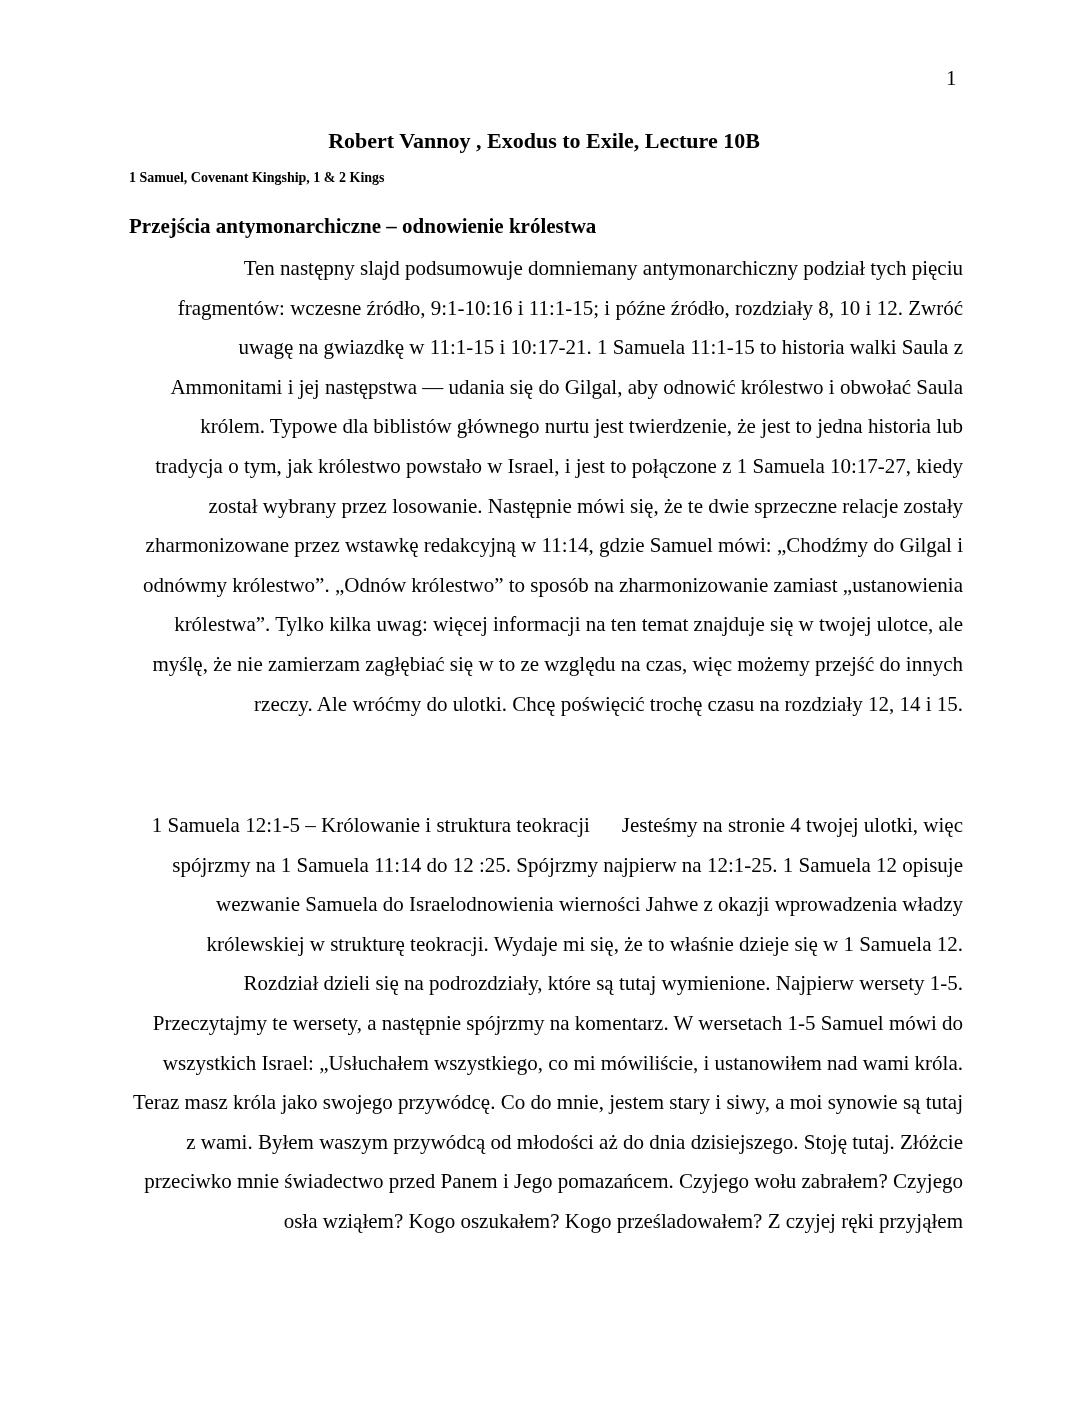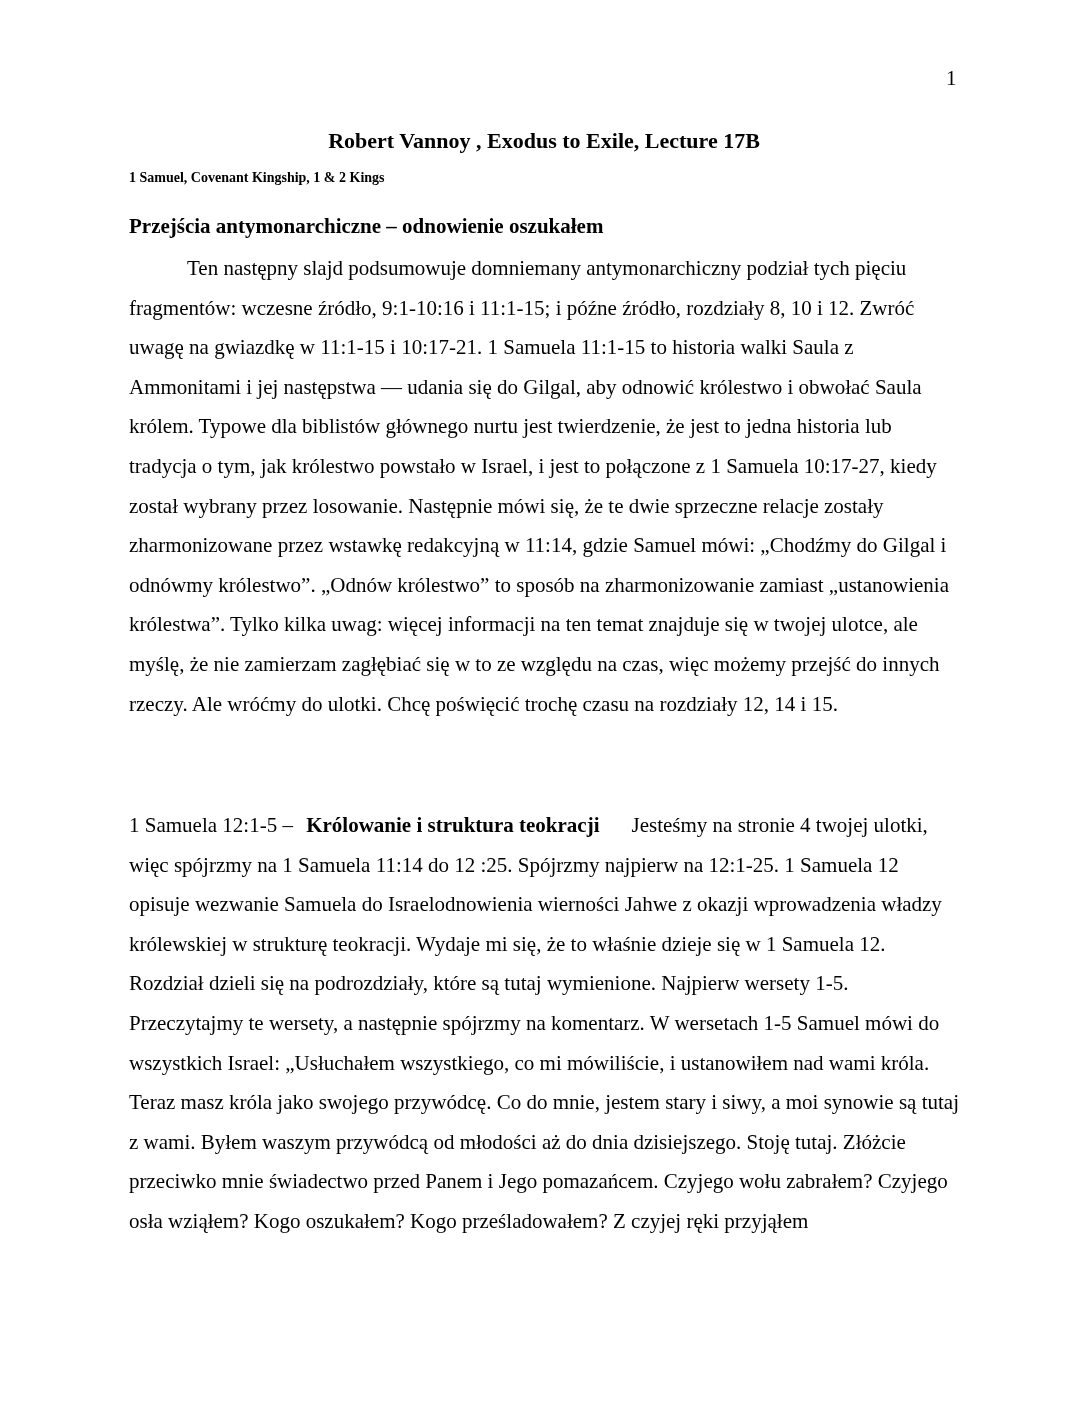--- a/index.html
+++ b/index.html
@@ -46,48 +46,47 @@
       font-size: 21px;
       margin: 0;
     }
     .body-para {
       position: absolute;
       left: 129px;
       width: 834px;
       font-size: 21px;
       line-height: 39.6px;
       margin: 0;
-      text-align: left;
+      text-align: right;
     }
     .para1 {
       top: 249px;
       text-indent: 58px;
     }
     .para2 {
       top: 806px;
     }
     .bold {
-      font-weight: bold;
-      margin-left: 8px;
+      font-weight: normal;
     }
     .tabgap {
       display: inline-block;
       width: 32px;
     }
   </style>
 </head>
 <body>
 
 <div>
 
   <div class="page-number">1</div>
 
-  <h1 class="doc-title">Robert Vannoy , Exodus to Exile, Lecture 17B</h1>
+  <h1 class="doc-title">Robert Vannoy , Exodus to Exile, Lecture 10B</h1>
 
   <h2 class="doc-subtitle">1 Samuel, Covenant Kingship, 1 &amp; 2 Kings</h2>
 
-  <h3 class="section-heading">Przejścia antymonarchiczne – odnowienie oszukałem</h3>
+  <h3 class="section-heading">Przejścia antymonarchiczne – odnowienie królestwa</h3>
 
   <p class="body-para para1">Ten następny slajd podsumowuje domniemany antymonarchiczny podział tych pięciu fragmentów: wczesne źródło, 9:1-10:16 i 11:1-15; i późne źródło, rozdziały 8, 10 i 12. Zwróć uwagę na gwiazdkę w 11:1-15 i 10:17-21. 1 Samuela 11:1-15 to historia walki Saula z Ammonitami i jej następstwa — udania się do Gilgal, aby odnowić królestwo i obwołać Saula królem. Typowe dla biblistów głównego nurtu jest twierdzenie, że jest to jedna historia lub tradycja o tym, jak królestwo powstało w Israel, i jest to połączone z 1 Samuela 10:17-27, kiedy został wybrany przez losowanie. Następnie mówi się, że te dwie sprzeczne relacje zostały zharmonizowane przez wstawkę redakcyjną w 11:14, gdzie Samuel mówi: „Chodźmy do Gilgal i odnówmy królestwo”. „Odnów królestwo” to sposób na zharmonizowanie zamiast „ustanowienia królestwa”. Tylko kilka uwag: więcej informacji na ten temat znajduje się w twojej ulotce, ale myślę, że nie zamierzam zagłębiać się w to ze względu na czas, więc możemy przejść do innych rzeczy. Ale wróćmy do ulotki. Chcę poświęcić trochę czasu na rozdziały 12, 14 i 15.</p>
 
   <p class="body-para para2"><span>1 Samuela 12:1-5 – </span><span class="bold">Królowanie i struktura teokracji</span><span class="tabgap"></span><span>Jesteśmy na stronie 4 twojej ulotki, więc spójrzmy na 1 Samuela 11:14 do 12 :25. Spójrzmy najpierw na 12:1-25. 1 Samuela 12 opisuje wezwanie Samuela do Israelodnowienia wierności Jahwe z okazji wprowadzenia władzy królewskiej w strukturę teokracji. Wydaje mi się, że to właśnie dzieje się w 1 Samuela 12. Rozdział dzieli się na podrozdziały, które są tutaj wymienione. Najpierw wersety 1-5. Przeczytajmy te wersety, a następnie spójrzmy na komentarz. W wersetach 1-5 Samuel mówi do wszystkich Israel: „Usłuchałem wszystkiego, co mi mówiliście, i ustanowiłem nad wami króla. Teraz masz króla jako swojego przywódcę. Co do mnie, jestem stary i siwy, a moi synowie są tutaj z wami. Byłem waszym przywódcą od młodości aż do dnia dzisiejszego. Stoję tutaj. Złóżcie przeciwko mnie świadectwo przed Panem i Jego pomazańcem. Czyjego wołu zabrałem? Czyjego osła wziąłem? Kogo oszukałem? Kogo prześladowałem? Z czyjej ręki przyjąłem</span></p>
 
 </div>
 
 </body></html>

